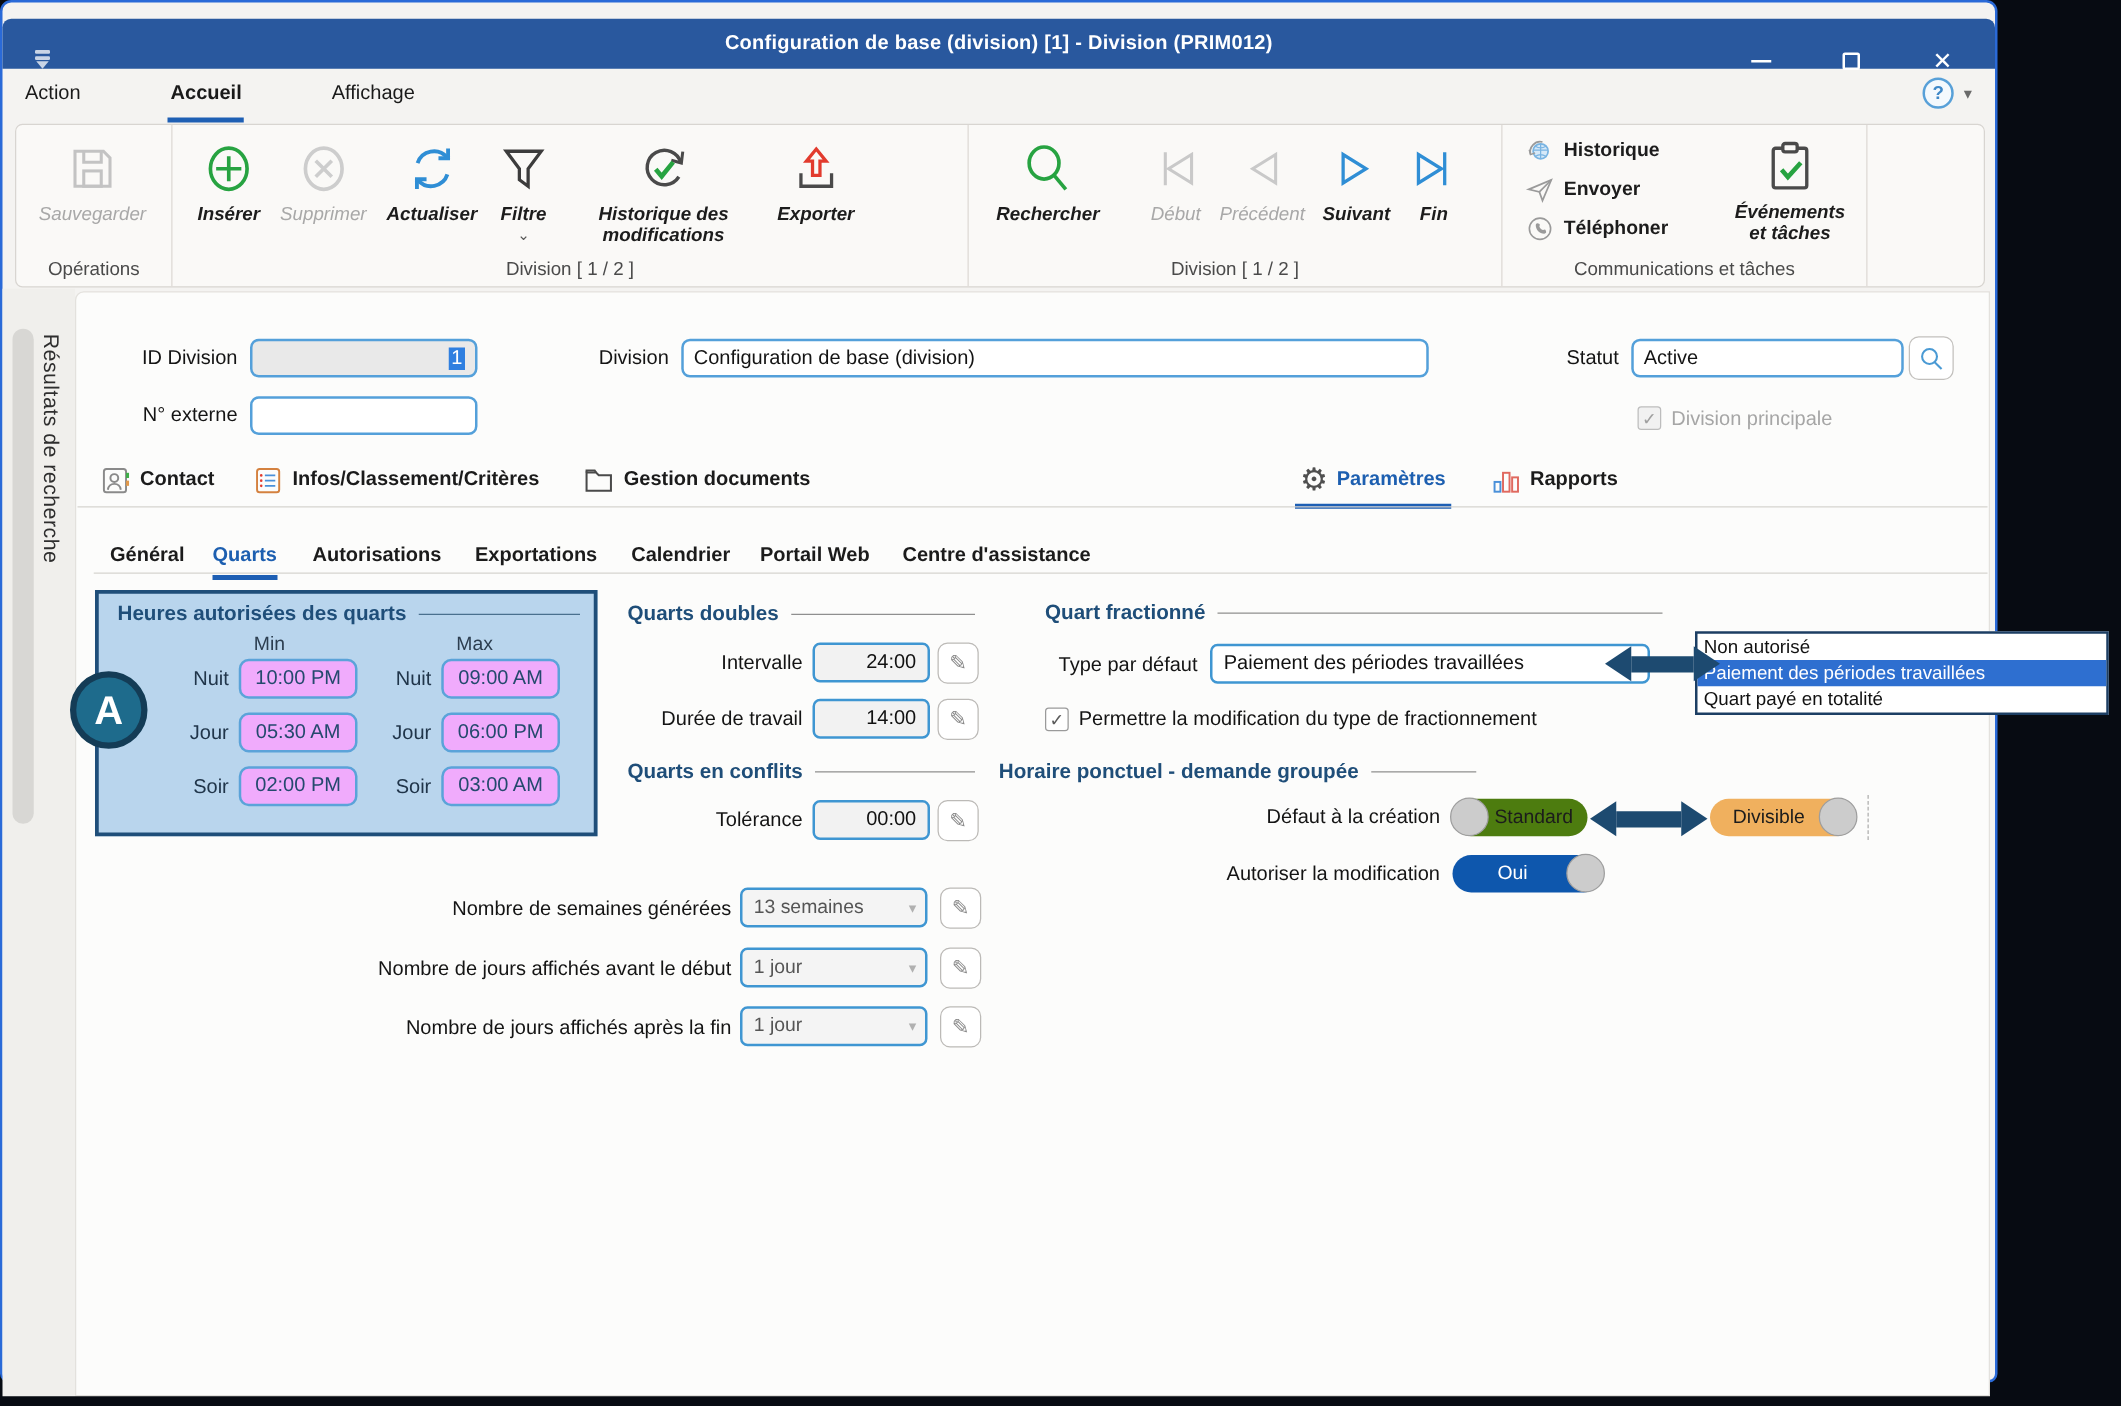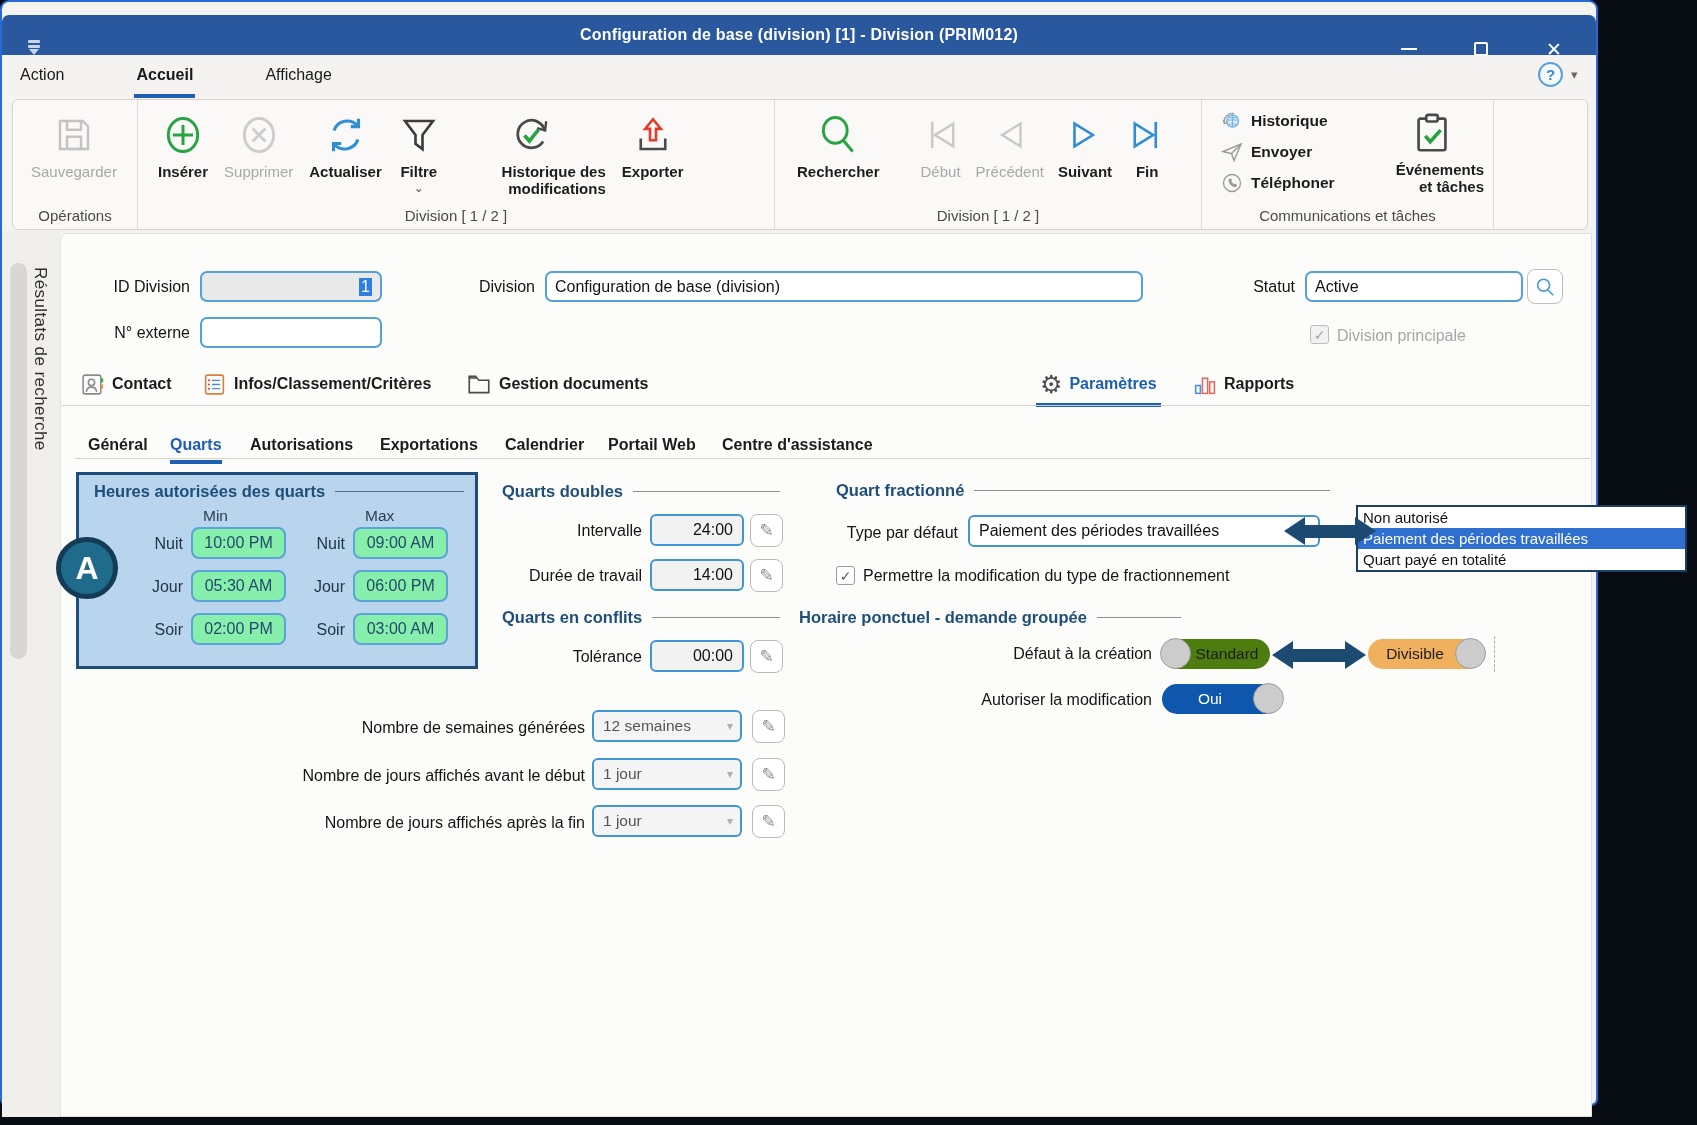--- a/index.html
+++ b/index.html
@@ -36,21 +36,21 @@
 
   
   .ribbon { position:absolute; left:12px; top:99px; width:1576px; height:131px;
             background:#faf9f7; border:1px solid #d8d5d1; border-radius:6px; }
   .rgroup { position:absolute; top:0; height:100%; }
   .rgroup.sep { border-left:1px solid #ddd9d5; }
   .rcaption { position:absolute; left:0; right:0; bottom:5px; text-align:center; font-size:15px; color:#4a4a4a; }
   .rbtns { position:absolute; left:0; top:7px; display:flex; align-items:flex-start; }
   .rbtn { display:flex; flex-direction:column; align-items:center; padding-top:2px; }
   .rbtn .ric { height:52px; display:flex; align-items:center; justify-content:center; }
-  .rbtn .rlb { font-size:15px; color:#1c1c1c; text-align:right; line-height:1.15; margin-top:2px; }
+  .rbtn .rlb { font-size:15px; color:#1c1c1c; text-align:center; line-height:1.15; margin-top:2px;font-style:italic; }
   .rbtn.disabled .rlb { color:#a8a8a8; }
   .rchev { font-size:12px; color:#555; margin-top:1px; }
   .smallstack { display:flex; flex-direction:column; gap:5px; padding-top:6px; }
   .sbtn { display:flex; align-items:center; gap:7px; height:26px; }
   .sbtn .slb { font-size:15.5px; color:#1c1c1c; font-weight:600; }
 
   
   .sidepanel { position:absolute; left:2px; top:231px; width:58px; height:886px; background:#f0efec; }
   .side-grip { position:absolute; left:8px; top:32px; width:17px; height:396px; background:#d8d7d4; border-radius:9px; }
   .side-label { position:absolute; left:28px; top:36px; writing-mode:vertical-rl; font-size:17px; color:#2e2e2e; letter-spacing:.4px; }
@@ -88,21 +88,21 @@
   
   .sec-title { position:absolute; display:flex; align-items:center; font-size:16.5px; font-weight:bold; color:#1f4e79; }
   .sec-title .rule { flex:1; height:1px; background:#8f8f8f; margin-left:10px; }
 
   .hl-box { position:absolute; left:76px; top:472px; width:402px; height:197px;
             background:#b9d5ed; border:3px solid #1f4e79; }
   .hl-title { position:absolute; left:15px; top:7px; width:370px; display:flex; align-items:center;
               font-size:16.5px; font-weight:bold; color:#1f4e79; }
   .hl-title .rule { flex:1; height:1px; background:#4a708e; margin-left:10px; }
   .colhead { position:absolute; font-size:15.5px; color:#2c3e50; text-align:center; }
-  .tfield { position:absolute; width:95px; height:32px; border:2px solid #5ba3d9; border-radius:8px; background:#86efac;
+  .tfield { position:absolute; width:95px; height:32px; border:2px solid #5ba3d9; border-radius:8px; background:#f0abfc;
             font-size:16px; color:#24496d; display:flex; align-items:center; justify-content:center; }
   .hl-lbl { position:absolute; font-size:16px; color:#20354a; text-align:right; width:100px; }
 
   .badge-a { position:absolute; left:56px; top:537px; width:62px; height:62px; border-radius:50%;
              background:#1e6b8c; border:5px solid #143c56; color:#fff; font-size:32px; font-weight:bold;
              display:flex; align-items:center; justify-content:center; z-index:20; }
 
   .efield { position:absolute; width:94px; height:32px; border:2px solid #3f96d2; border-radius:6px; background:#f2f2f2;
             font-size:16px; color:#111; display:flex; align-items:center; justify-content:flex-end; padding-right:9px; }
   .pencil { position:absolute; width:33px; height:33px; background:#fff; border:1.5px solid #bcbab7; border-radius:8px;
@@ -540,21 +540,21 @@
   </div>
   <div class="dashline" style="left:1494px; top:636px;"></div>
   <div class="lbl r" style="left:920px; top:691px; width:232px;">Autoriser la modification</div>
   <div class="pill oui" style="left:1162px; top:684px; width:120px;">
     <span class="knob right"></span>
     <span style="margin-right:24px;">Oui</span>
   </div>
 
   <div class="lbl r" style="left:165px; top:719px; width:420px;">Nombre de semaines générées</div>
   <div class="combo" style="left:592px; top:710px; width:150px;">
-    <span>12 semaines</span>
+    <span>13 semaines</span>
       <span class="chev">▾</span>
   </div>
   <div class="pencil" style="left:752px; top:710px;">
       <span>✎</span>
     </div>
 
   <div class="lbl r" style="left:165px; top:767px; width:420px;">Nombre de jours affichés avant le début</div>
   <div class="combo" style="left:592px; top:758px; width:150px;">
     <span>1 jour</span>
       <span class="chev">▾</span>

